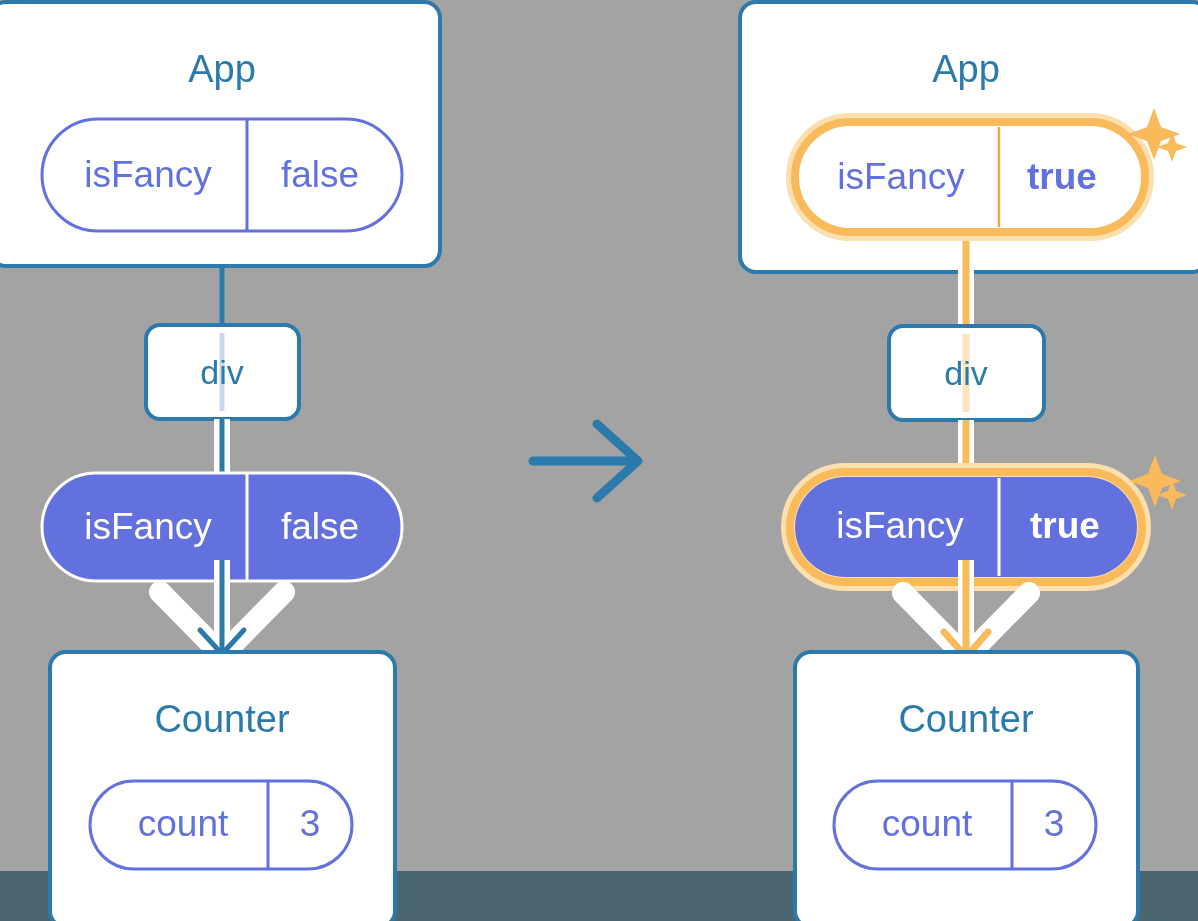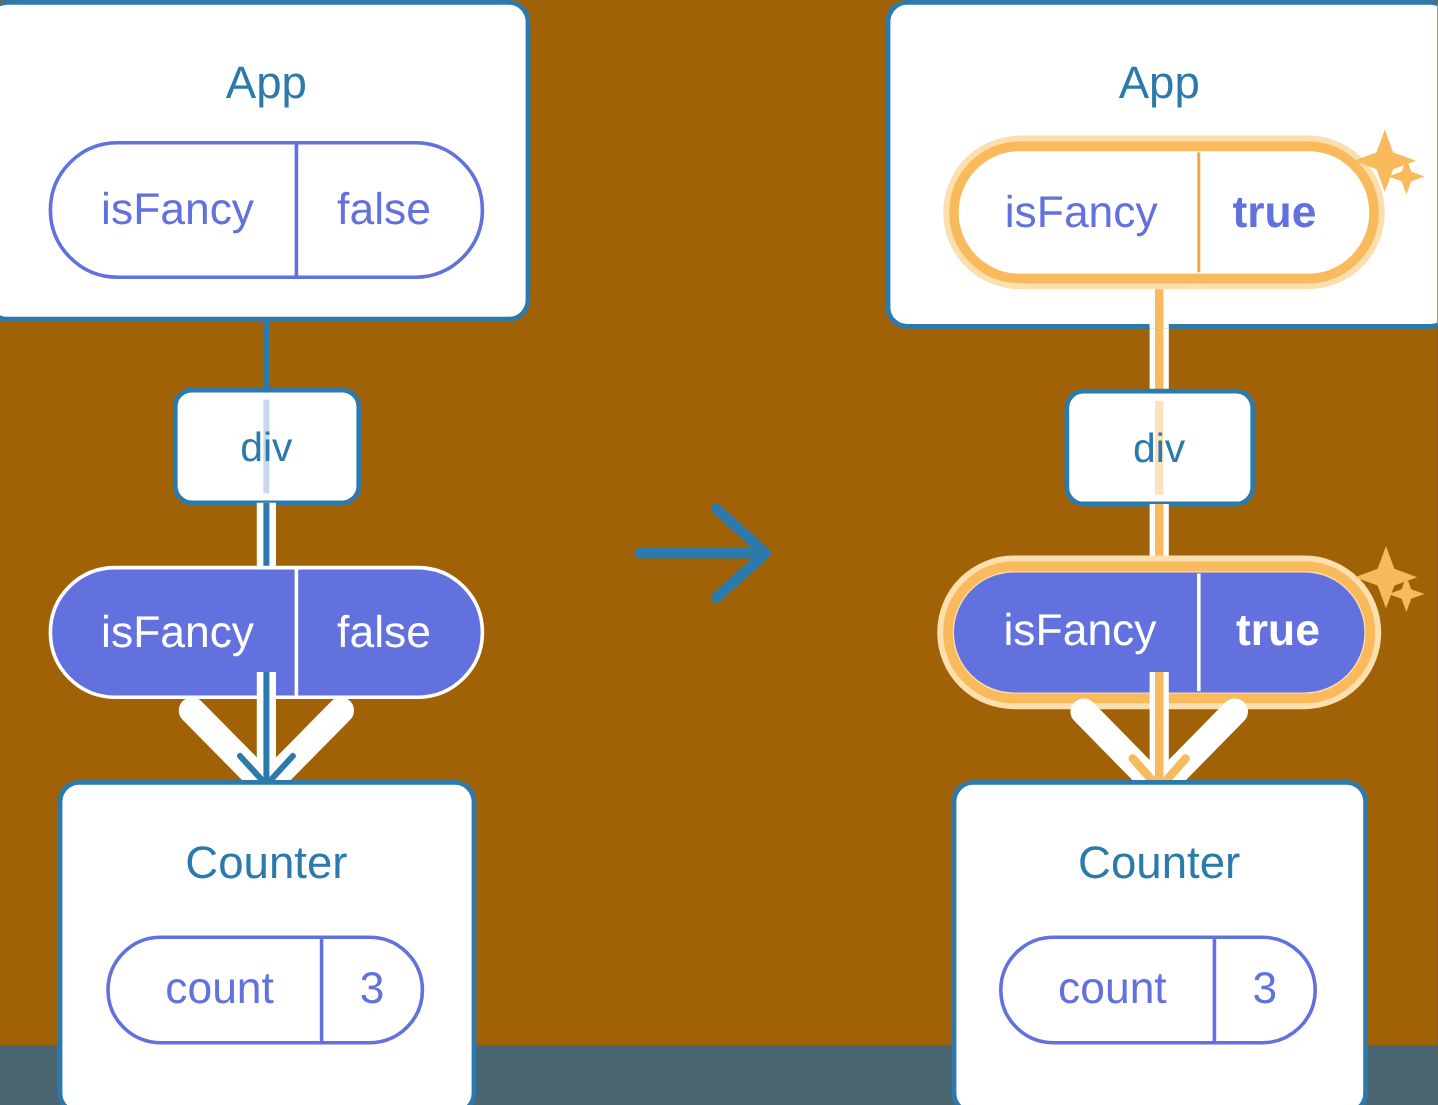--- a/index.html
+++ b/index.html
@@ -10,21 +10,21 @@
   body {
     width: 1198px;
     height: 921px;
     overflow: hidden;
     font-family: "Liberation Sans", sans-serif;
   }
   #stage {
     position: relative;
     width: 1198px;
     height: 871px;
-    background: #a16207;
+    background: #a3a3a3;
   }
   #diagram {
     display: block;
     width: 1198px;
     height: 921px;
   }
   .box-fill { fill: #ffffff; }
   .box-stroke { stroke: #2b7aab; stroke-width: 4; fill: none; }
   .title-text {
     fill: #2b7aab;

